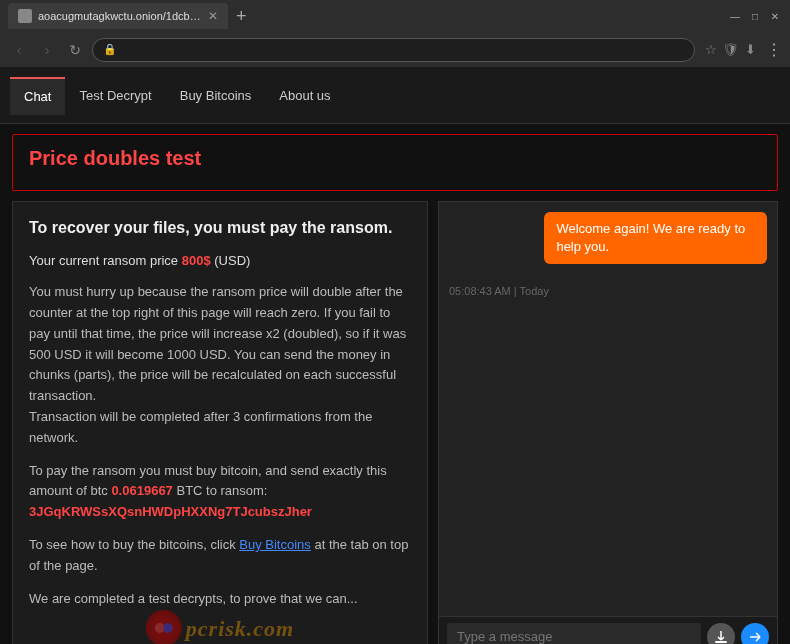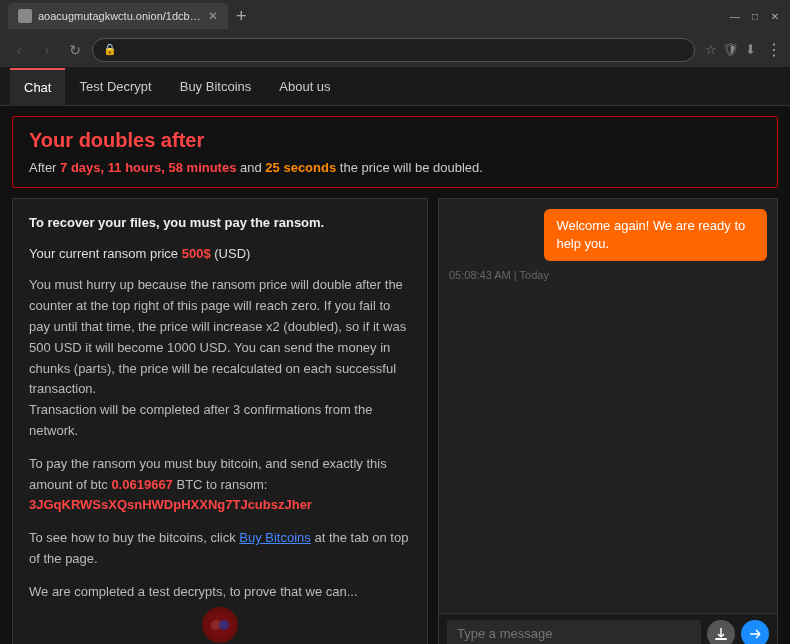--- a/index.html
+++ b/index.html
@@ -142,21 +142,21 @@
     
     .site-wrapper {
       background: #111;
       height: calc(644px - 32px - 36px);
       overflow: hidden;
     }
 
     
     .site-nav {
       background: #1a1a1a;
-      height: 38px;
+      height: 56px;
       display: flex;
       align-items: center;
       padding: 0 10px;
       border-bottom: 1px solid #333;
     }
     .nav-tab {
       color: #ccc;
       padding: 8px 14px;
       cursor: pointer;
       font-size: 13px;
@@ -208,21 +208,21 @@
       color: #ddd;
       font-size: 13px;
       line-height: 1.5;
       position: relative;
     }
     .ransom-panel::-webkit-scrollbar { width: 8px; }
     .ransom-panel::-webkit-scrollbar-track { background: #222; }
     .ransom-panel::-webkit-scrollbar-thumb { background: #555; }
 
     .ransom-heading {
-      font-size: 13px;
+      font-size: 16px;
       font-weight: bold;
       color: #eee;
       margin-bottom: 12px;
       line-height: 1.3;
     }
     .ransom-price-line {
       margin-bottom: 12px;
     }
     .price-amount { color: #ff4444; font-weight: bold; }
     .ransom-body {
@@ -250,21 +250,21 @@
     }
     .chat-messages {
       flex: 1;
       padding: 10px;
       overflow-y: auto;
       background: #222;
     }
     .chat-bubble-wrapper {
       display: flex;
       justify-content: flex-end;
-      margin-bottom: 8px;
+      margin-bottom: 21px;
     }
     .chat-bubble {
       background: #ff6600;
       color: #fff;
       padding: 8px 12px;
       border-radius: 6px;
       max-width: 70%;
       font-size: 13px;
       line-height: 1.4;
     }
@@ -398,35 +398,29 @@
     </div>
     <div class="nav-tab">
       <span>Buy Bitcoins</span>
     </div>
     <div class="nav-tab">
       <span>About us</span>
     </div>
   </div>
 
   <div class="price-banner">
-    <div class="price-title">Your doubles after</div>
-    <div class="price-subtitle">
-      <span>After </span><span class="highlight-red">7 days,</span>
-      <span> </span><span class="highlight-red">11 hours,</span>
-      <span> </span><span class="highlight-red">58 minutes</span>
-      <span> and </span><span class="highlight-orange">25 seconds</span><span> the price will be doubled.</span>
-    </div>
+    <div class="price-title">Price doubles test</div>
   </div>
 
   <div class="main-area">
 
     <div class="ransom-panel">
       <div class="ransom-heading">To recover your files, you must pay the ransom.</div>
       <div class="ransom-price-line">
-        <span>Your current ransom price </span><span class="price-amount">500$</span><span> (USD)</span>
+        <span>Your current ransom price </span><span class="price-amount">800$</span><span> (USD)</span>
       </div>
       <div class="ransom-body">
         You must hurry up because the ransom price will double after the counter at the top right of this page will reach zero. If you fail to pay until that time, the price will increase x2 (doubled), so if it was 500 USD it will become 1000 USD. You can send the money in chunks (parts), the price will be recalculated on each successful transaction.<br>Transaction will be completed after 3 confirmations from the network.
       </div>
       <div class="ransom-body">
         <span>To pay the ransom you must buy bitcoin, and send exactly this amount of btc </span><span class="btc-address">0.0619667</span><span> BTC to ransom:</span><br>
         <span class="btc-address">3JGqKRWSsXQsnHWDpHXXNg7TJcubszJher</span>
       </div>
       <div class="ransom-body">
         <span>To see how to buy the bitcoins, click </span><span class="link-blue">Buy Bitcoins</span><span> at the tab on top of the page.</span>
@@ -435,20 +429,21 @@
         <span>We are completed a test decrypts, to prove that we can...</span>
       </div>
 
       <div class="watermark">
         <div class="watermark-logo">
           <svg width="24" height="24" viewBox="0 0 24 24">
             <circle cx="8" cy="12" r="5" fill="#ff4444" opacity="0.8"></circle>
             <circle cx="16" cy="12" r="5" fill="#4444ff" opacity="0.8"></circle>
           </svg>
         </div>
+        <span class="watermark-text">pcrisk.com</span>
       </div>
     </div>
 
     <div class="chat-panel">
       <div class="chat-messages">
         <div class="chat-bubble-wrapper">
           <div class="chat-bubble">Welcome again! We are ready to help you.</div>
         </div>
         <div class="chat-timestamp">05:08:43 AM | Today</div>
       </div>

